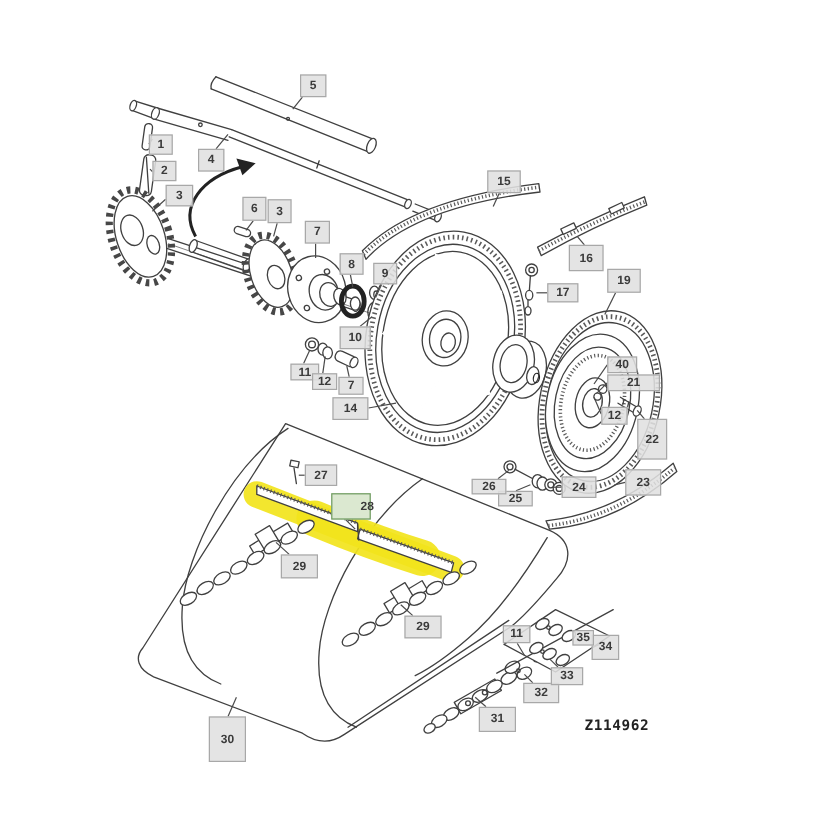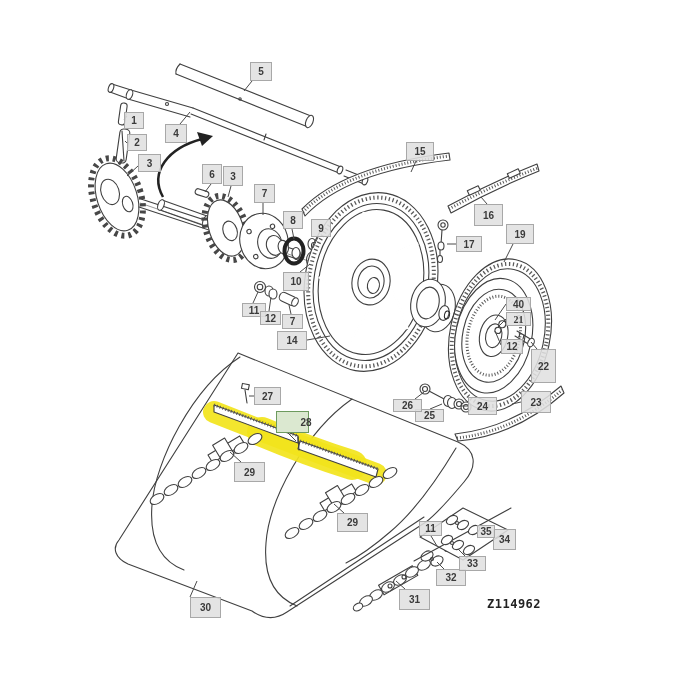--- a/index.html
+++ b/index.html
@@ -373,32 +373,32 @@
       <div class="plabel" style="left: 283px; top: 272px; width: 26px; height: 19px;">10</div>
       <div class="plabel" style="left: 242px; top: 303px; width: 24px; height: 14px;">11</div>
       <div class="plabel" style="left: 260px; top: 311px; width: 21px; height: 14px;">12</div>
       <div class="plabel" style="left: 282px; top: 314px; width: 21px; height: 15px;">7</div>
       <div class="plabel" style="left: 277px; top: 331px; width: 30px; height: 19px;">14</div>
       <div class="plabel" style="left: 406px; top: 142px; width: 28px; height: 19px; text-align: right;">15</div>
       <div class="plabel" style="left: 474px; top: 204px; width: 29px; height: 22px;">16</div>
       <div class="plabel" style="left: 456px; top: 236px; width: 26px; height: 16px;">17</div>
       <div class="plabel" style="left: 506px; top: 224px; width: 28px; height: 20px;">19</div>
       <div class="plabel" style="left: 506px; top: 297px; width: 25px; height: 14px;">40</div>
-      <div class="plabel" style="left: 506px; top: 312px; width: 25px; height: 14px; font-family: Liberation Serif, serif;">21</div>
+      <div class="plabel" style="left: 506px; top: 312px; width: 44px; height: 14px;">21</div>
       <div class="plabel" style="left: 501px; top: 339px; width: 22px; height: 15px;">12</div>
       <div class="plabel" style="left: 531px; top: 349px; width: 25px; height: 34px;">22</div>
       <div class="plabel" style="left: 521px; top: 391px; width: 30px; height: 22px;">23</div>
       <div class="plabel" style="left: 468px; top: 397px; width: 29px; height: 18px;">24</div>
       <div class="plabel" style="left: 415px; top: 409px; width: 29px; height: 13px;">25</div>
       <div class="plabel" style="left: 393px; top: 399px; width: 29px; height: 13px;">26</div>
       <div class="plabel" style="left: 254px; top: 387px; width: 27px; height: 18px;">27</div>
       <div class="plabel green" style="left: 276px; top: 411px; width: 33px; height: 22px;">28</div>
       <div class="plabel" style="left: 234px; top: 462px; width: 31px; height: 20px;">29</div>
       <div class="plabel" style="left: 337px; top: 513px; width: 31px; height: 19px;">29</div>
-      <div class="plabel" style="left: 174px; top: 597px; width: 31px; height: 21px; margin-left: 16px;">30</div>
+      <div class="plabel" style="left: 174px; top: 597px; width: 31px; height: 38px;">30</div>
       <div class="plabel" style="left: 399px; top: 589px; width: 31px; height: 21px;">31</div>
       <div class="plabel" style="left: 436px; top: 569px; width: 30px; height: 17px;">32</div>
       <div class="plabel" style="left: 459px; top: 556px; width: 27px; height: 15px;">33</div>
       <div class="plabel" style="left: 493px; top: 529px; width: 23px; height: 21px;">34</div>
       <div class="plabel" style="left: 477px; top: 525px; width: 18px; height: 13px;">35</div>
       <div class="plabel" style="left: 419px; top: 521px; width: 23px; height: 15px;">11</div>
     </div>
 
 <div id="drawing-code">Z114962</div>
 

